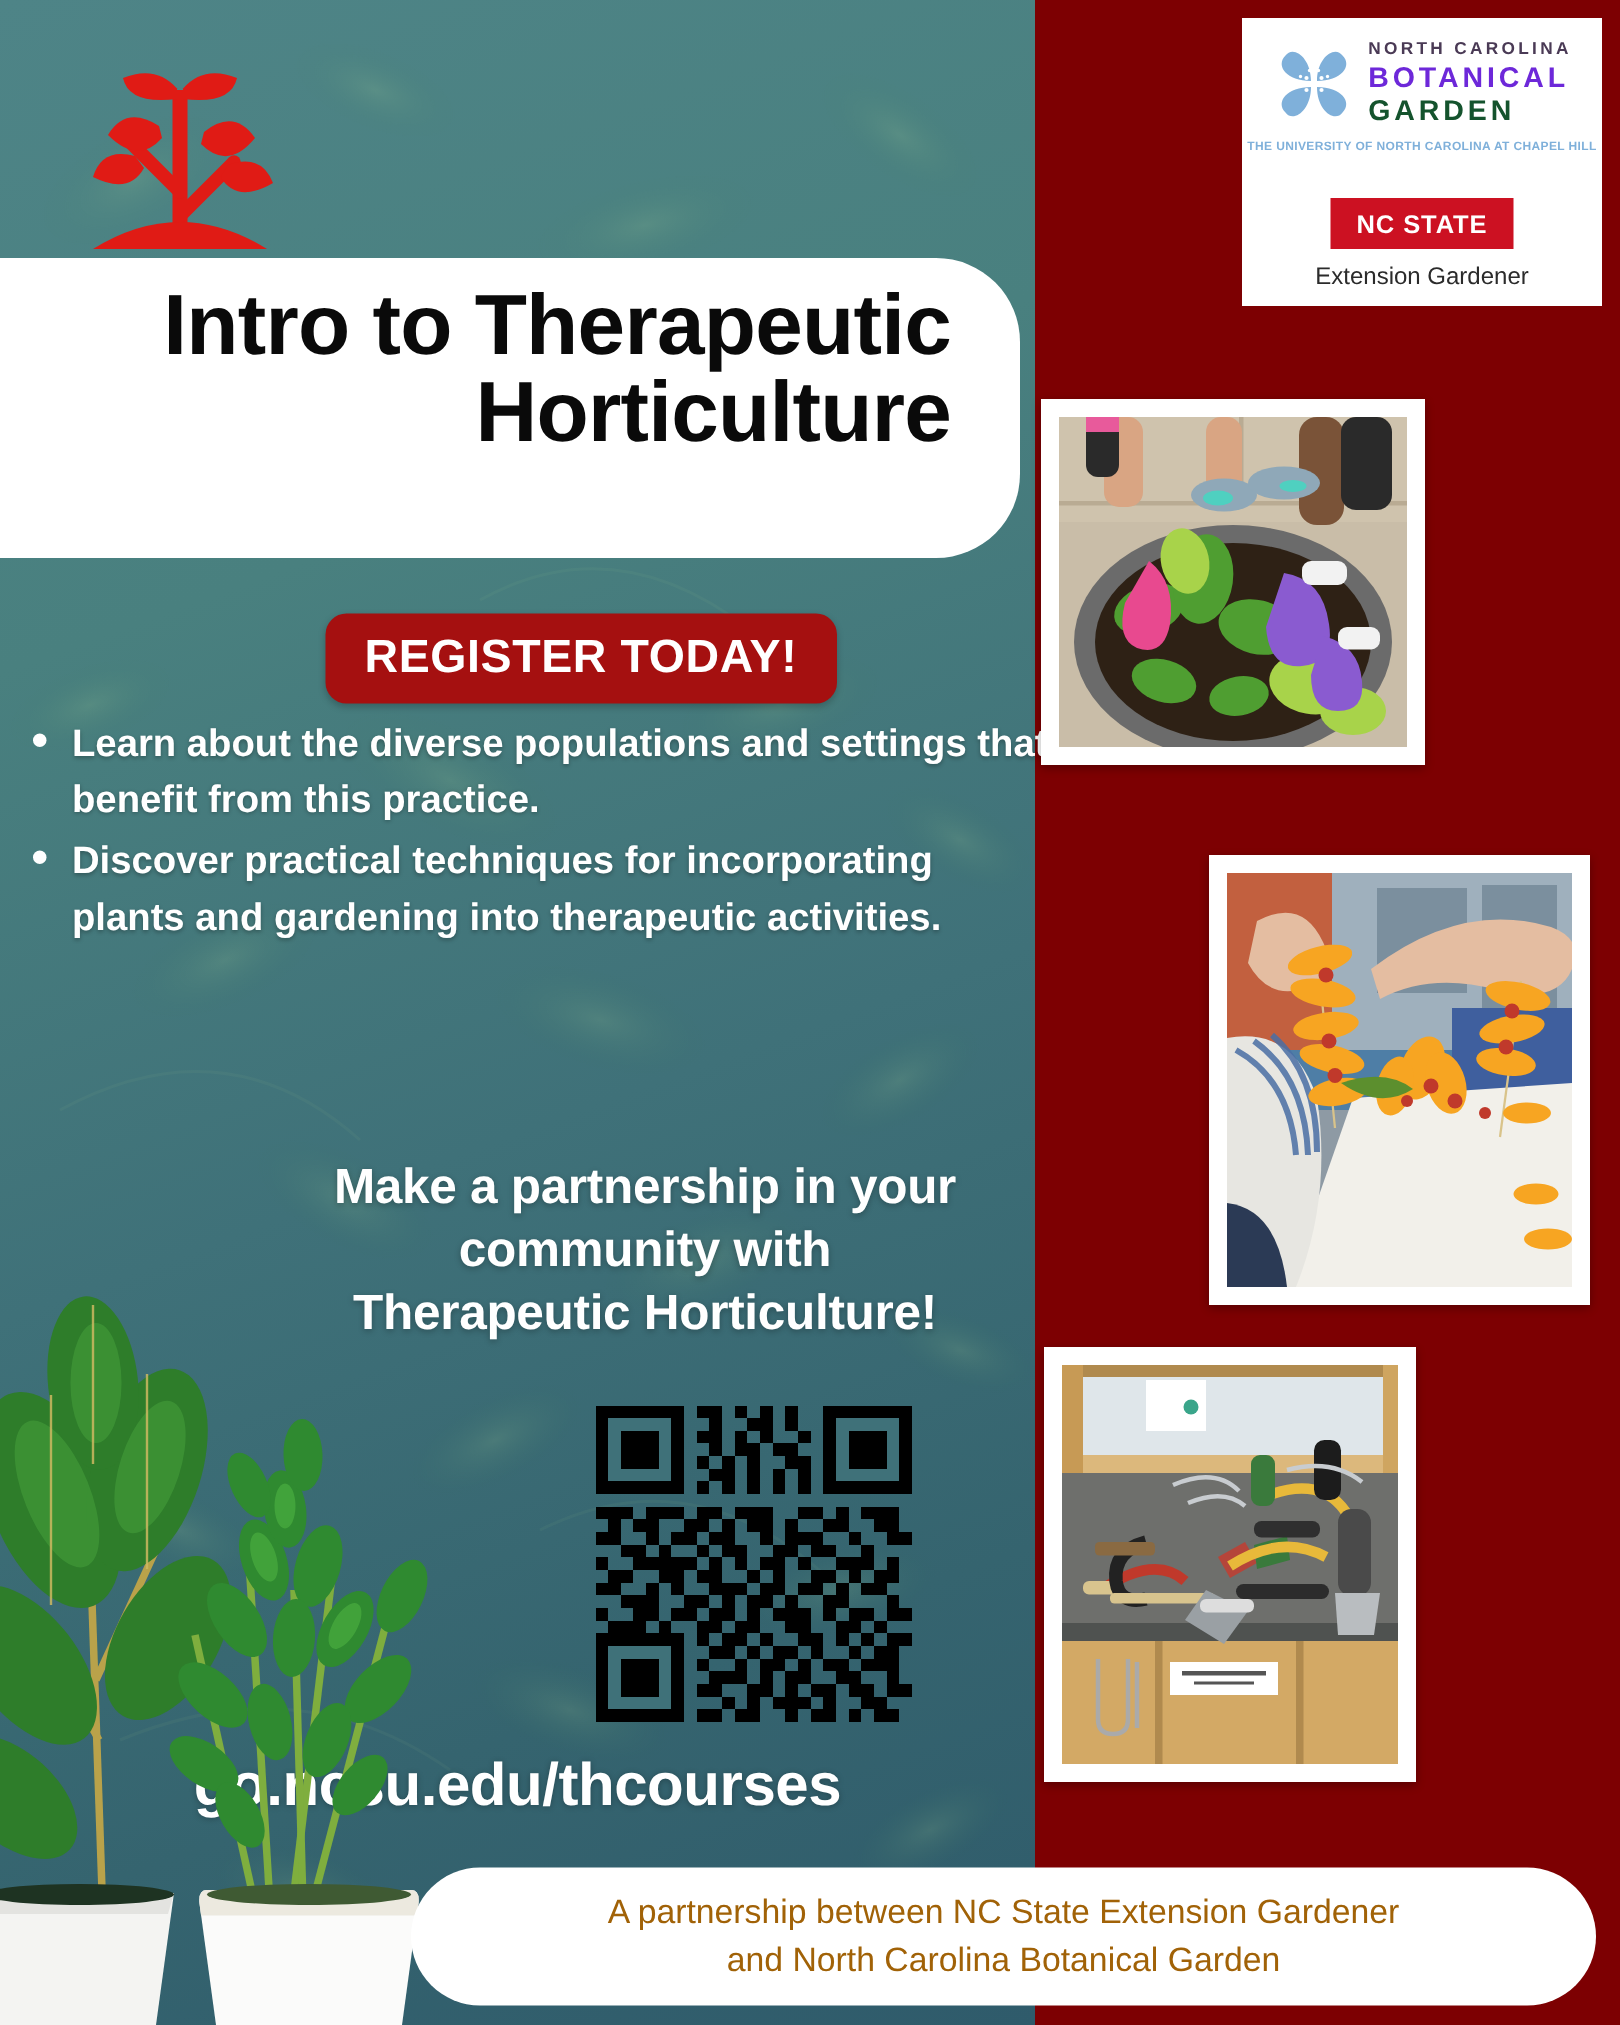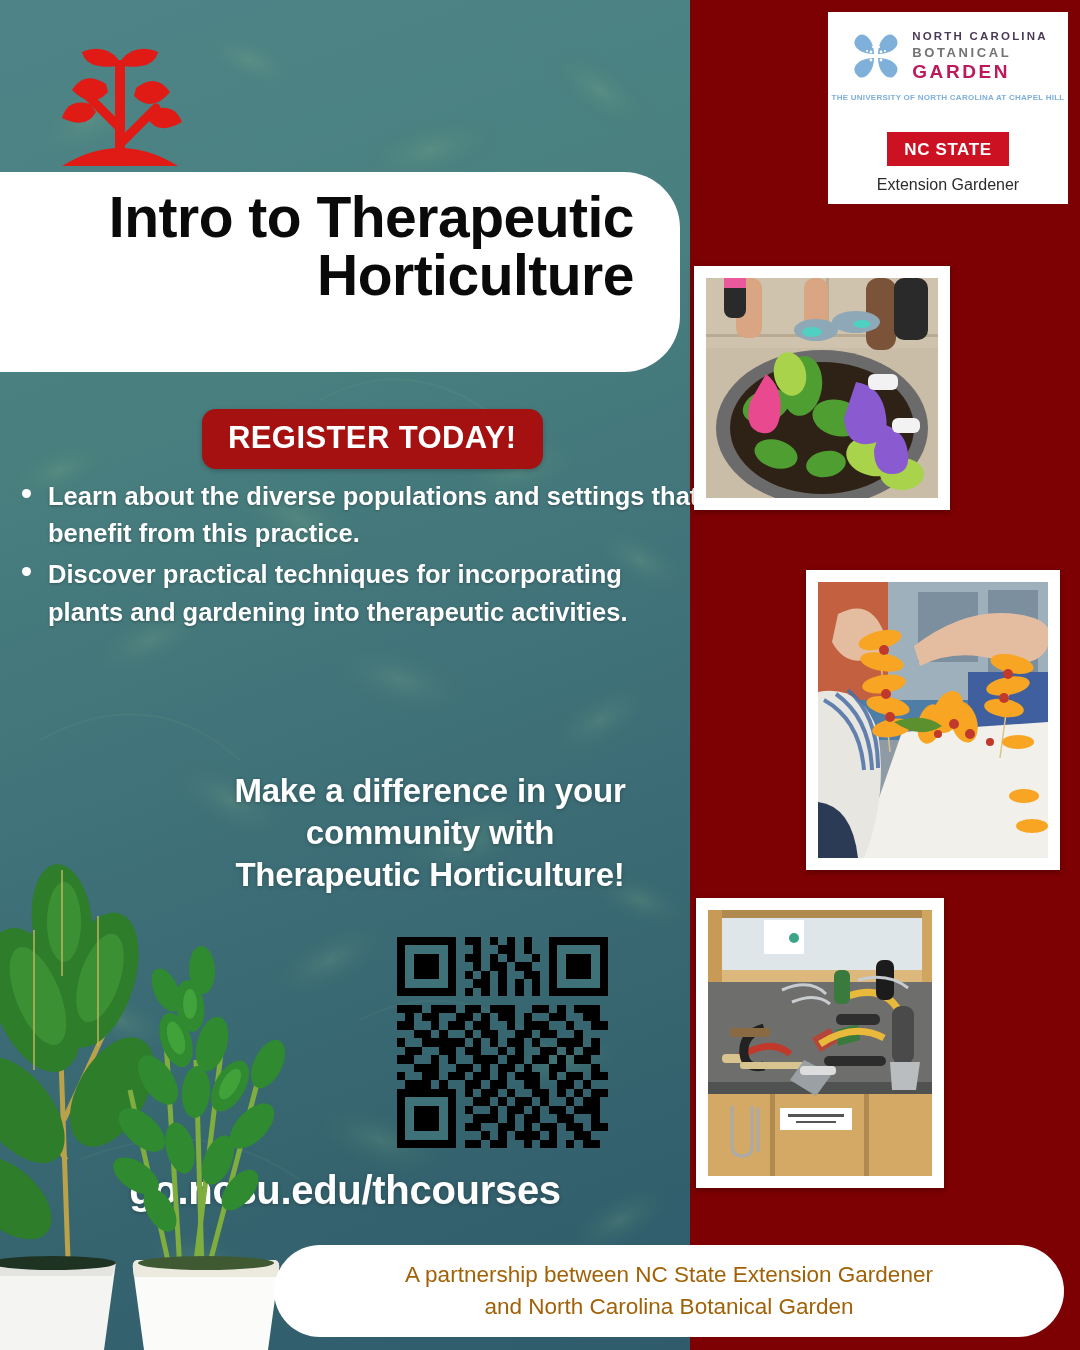--- a/index.html
+++ b/index.html
@@ -35,21 +35,21 @@
     font-size:38px;font-weight:bold;color:#111;letter-spacing:.2px;
     line-height:1.05;white-space:nowrap;
   }
   .t-title{
     font-size:57px;font-weight:bold;color:#0a0a0a;line-height:1.02;
     text-align:right;margin-top:2px;max-width:660px;letter-spacing:-.5px;
   }
 
   
   .register{
-    position:absolute;left:202px;top:409px;
+    position:absolute;left:217px;top:409px;
     background:#a51010;color:#fff;border-radius:14px;
     padding:11px 26px 13px;font-size:31px;font-weight:bold;letter-spacing:.4px;
     box-shadow:0 2px 5px rgba(0,0,0,.22);
   }
 
   
   .bullets{
     position:absolute;left:14px;top:478px;width:686px;
     color:#fff;font-size:25.5px;font-weight:bold;line-height:1.46;
     text-shadow:0 1px 3px rgba(0,0,0,.30);
@@ -86,22 +86,22 @@
 
   
   .logo-panel{
     position:absolute;left:828px;top:12px;width:240px;height:192px;
     background:#fff;display:flex;flex-direction:column;align-items:center;
     padding-top:16px;box-sizing:border-box;
   }
   .ncbg-row{display:flex;align-items:center;gap:8px;padding:0 8px;}
   .ncbg-words{display:flex;flex-direction:column;line-height:1;}
   .w1{font-size:11.5px;letter-spacing:2.2px;color:#4a3a55;font-weight:bold;}
-  .w2{font-size:13px;letter-spacing:2.6px;color:#737373;font-weight:bold;margin-top:3px;}
-  .w3{font-size:19px;letter-spacing:2.6px;color:#be185d;font-weight:bold;margin-top:3px;}
+  .w2{font-size:19px;letter-spacing:2.6px;color:#6d28d9;font-weight:bold;margin-top:3px;}
+  .w3{font-size:19px;letter-spacing:2.6px;color:#14532d;font-weight:bold;margin-top:3px;}
   .ncbg-sub{
     font-size:8px;letter-spacing:.25px;color:#7fb0da;font-weight:bold;
     margin-top:9px;text-align:center;
   }
   .ncstate-box{
     margin-top:30px;background:#cc1122;color:#fff;font-weight:bold;
     font-size:17px;letter-spacing:.6px;padding:8px 17px 6px;
   }
   .ext-gardener{margin-top:10px;font-size:16px;color:#2b2b2b;}
 
@@ -204,21 +204,21 @@
         <span>Learn about the diverse populations and settings that benefit from this practice.</span>
       </li>
       <li>
         <span class="dot"></span>
         <span>Discover practical techniques for incorporating plants and gardening into therapeutic activities.</span>
       </li>
     </ul>
   </div>
 
   <div class="tagline">
-    <div>Make a difference in your</div>
+    <div>Make a partnership in your</div>
     <div>community with</div>
     <div>Therapeutic Horticulture!</div>
   </div>
 
   <div class="qr">
     <svg viewBox="0 0 25 25" shape-rendering="crispEdges" width="211" height="211">
       <g fill="#000">
 
         <path d="M0 0h7v7H0z"></path>
           <path d="M1 1h5v5H1z" fill="#3f7179"></path>

